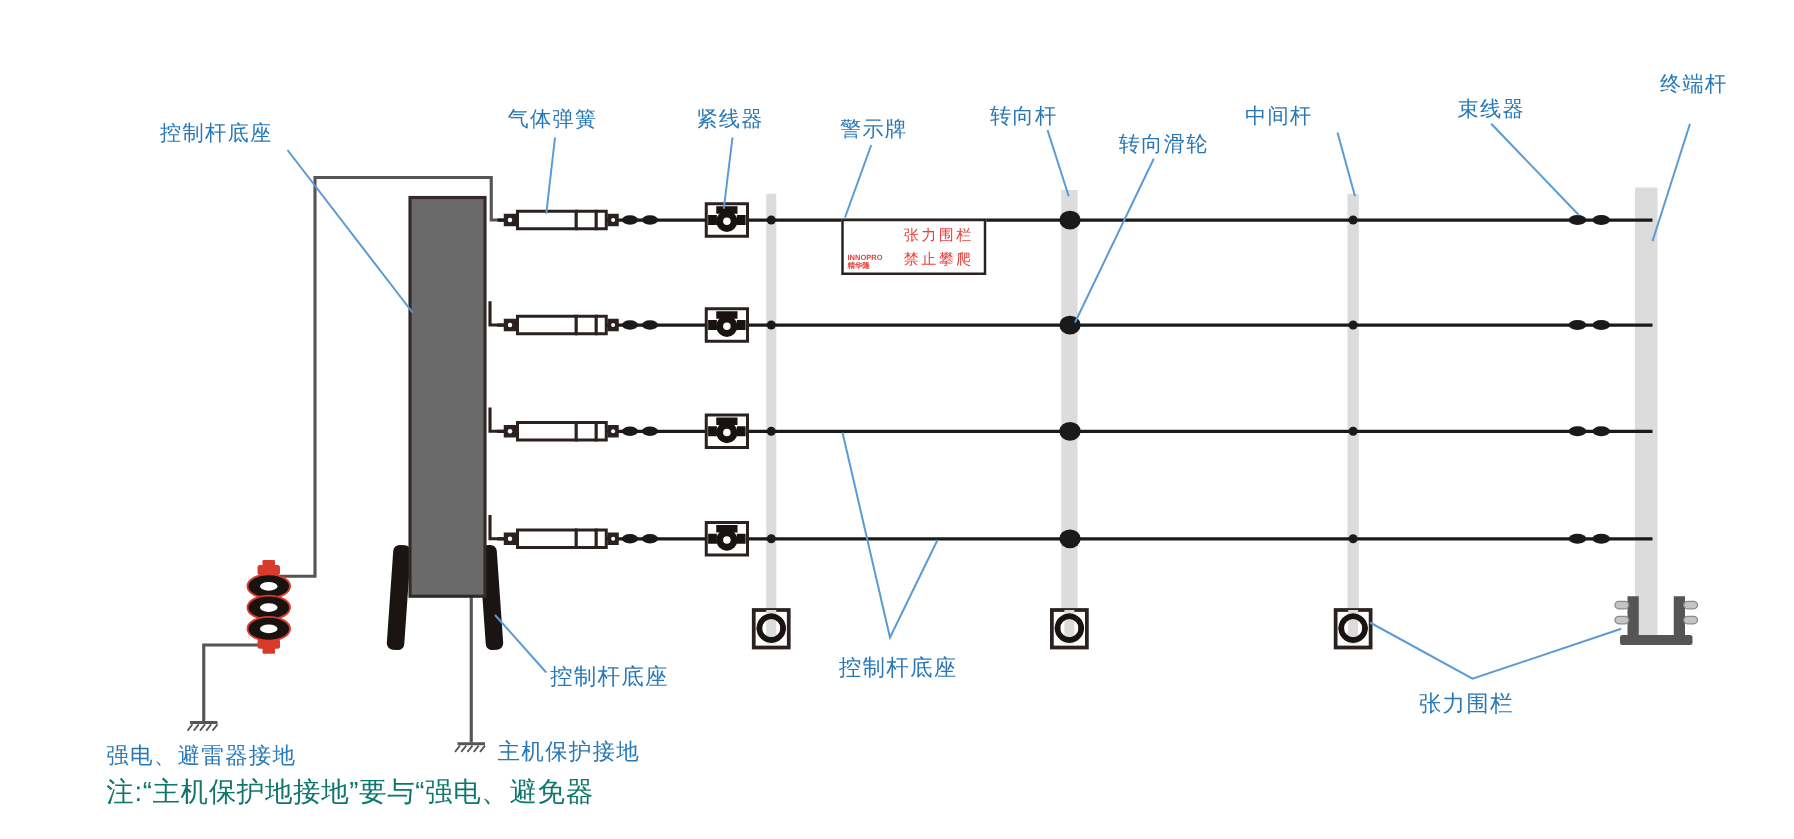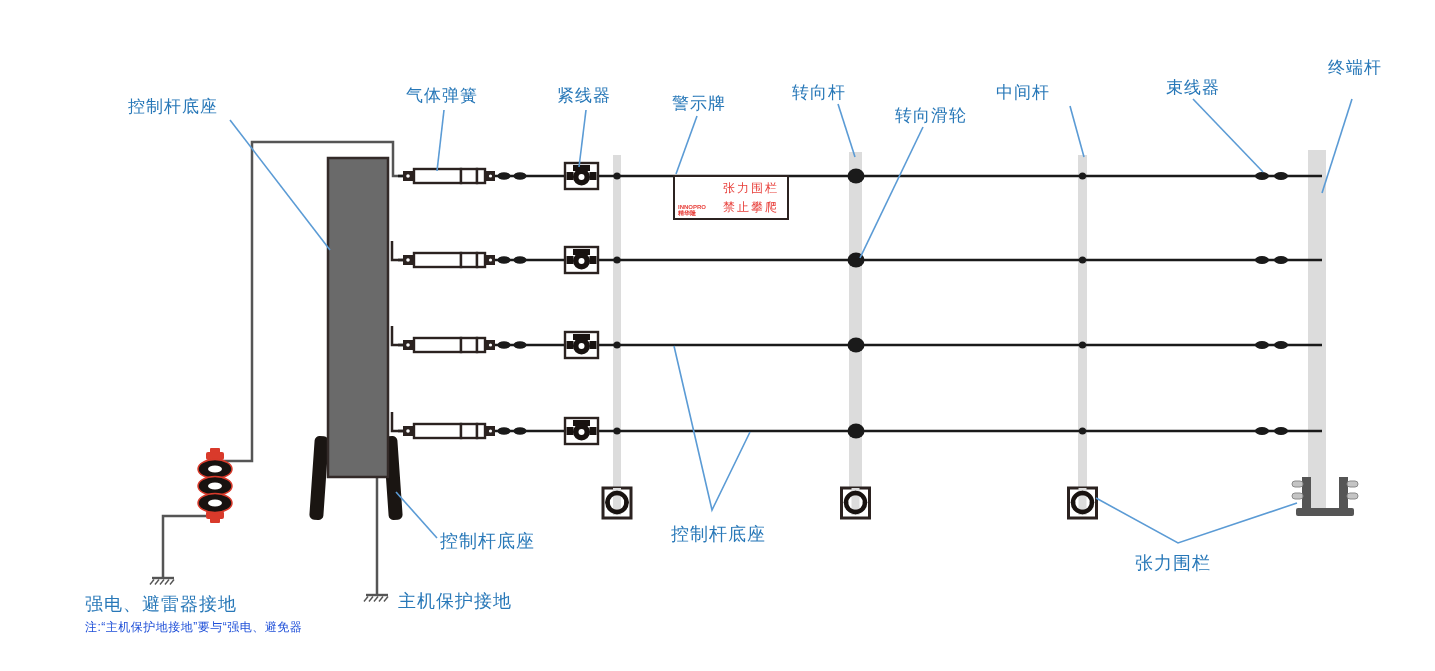--- a/index.html
+++ b/index.html
@@ -7,21 +7,21 @@
     position:relative;width:1435px;height:671px;background:#ffffff;overflow:hidden;
     font-family:"Liberation Sans",sans-serif;
   }
   #gfx{position:absolute;left:0;top:0;}
   .label{
     position:absolute;color:#2878b8;font-size:17px;letter-spacing:1px;white-space:nowrap;
     line-height:1.1;
   }
   .label.big{font-size:18px;}
   .note-line{
-    position:absolute;color:#1d4ed8;font-size:12px;letter-spacing:0.5px;white-space:nowrap;
+    position:absolute;color:#0f766e;font-size:22px;letter-spacing:0.5px;white-space:nowrap;
   }
   #warning-sign{
     position:absolute;left:673px;top:175px;width:112px;height:41px;
     background:#fff;border:2.5px solid #2b2220;
   }
   #warning-sign .sign-text{
     position:absolute;right:8px;top:2px;color:#e8413c;font-size:12px;line-height:19px;
     letter-spacing:2px;text-align:center;
   }
   #warning-sign .brand{

